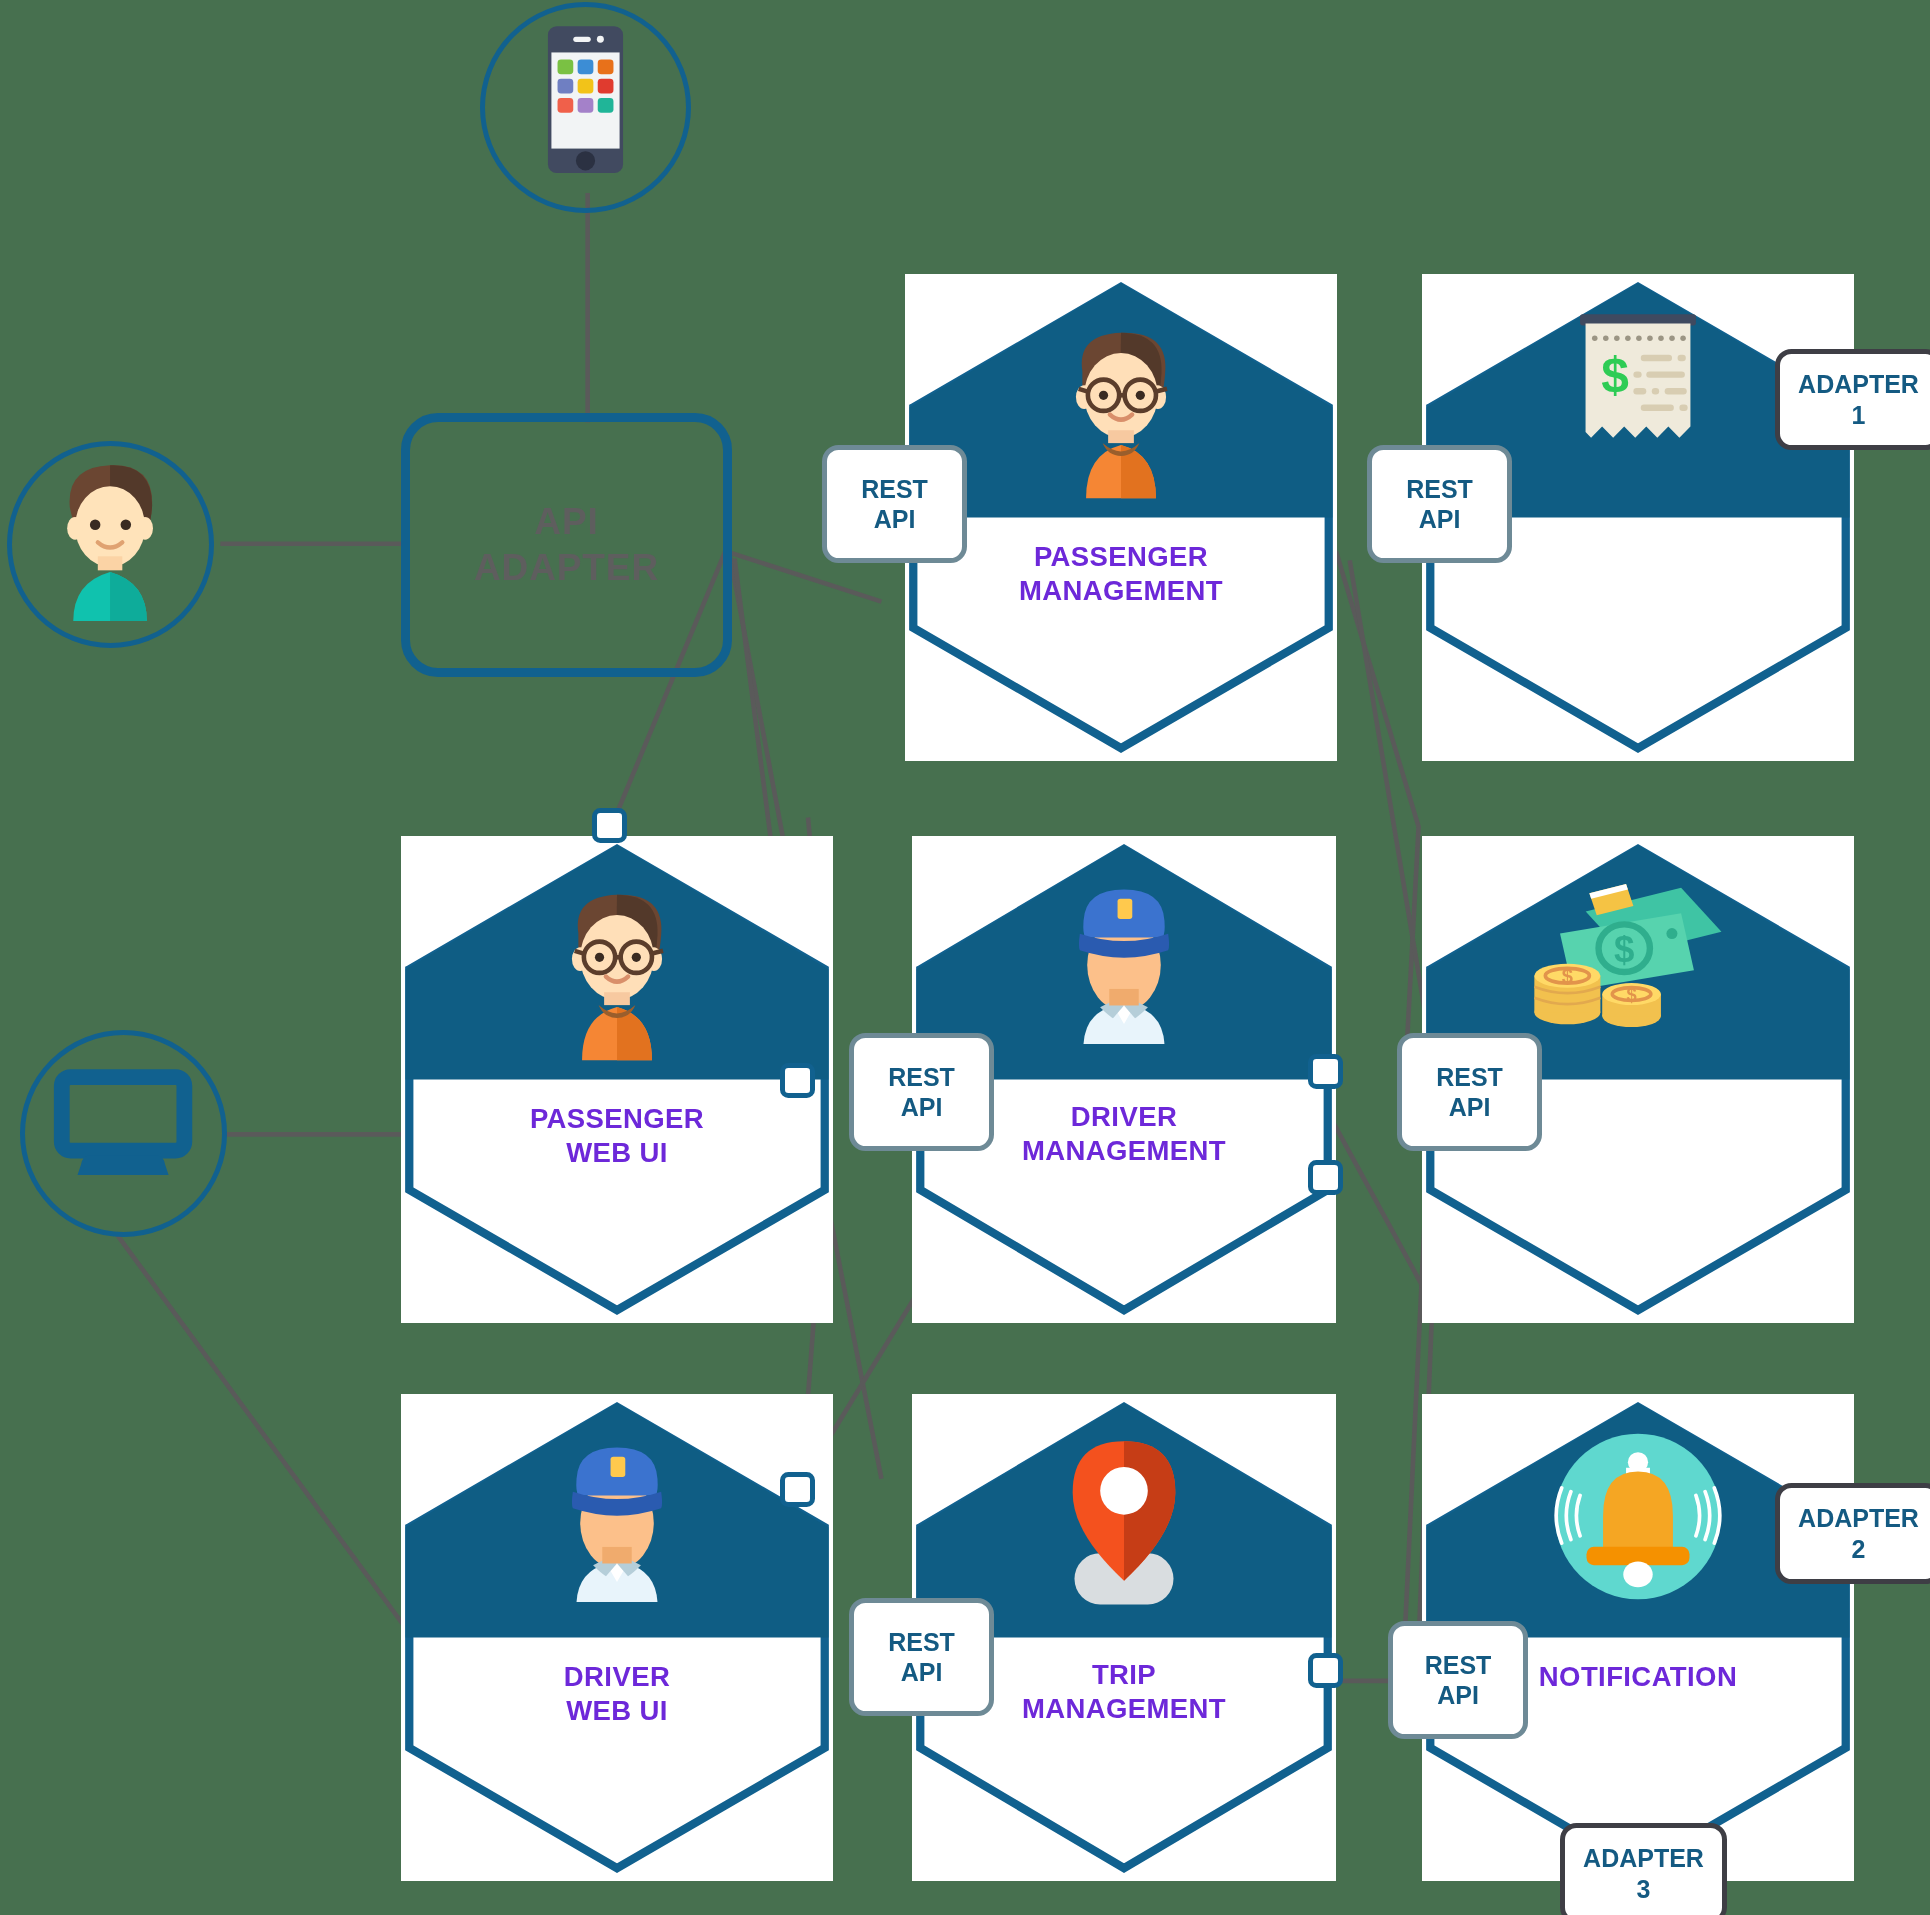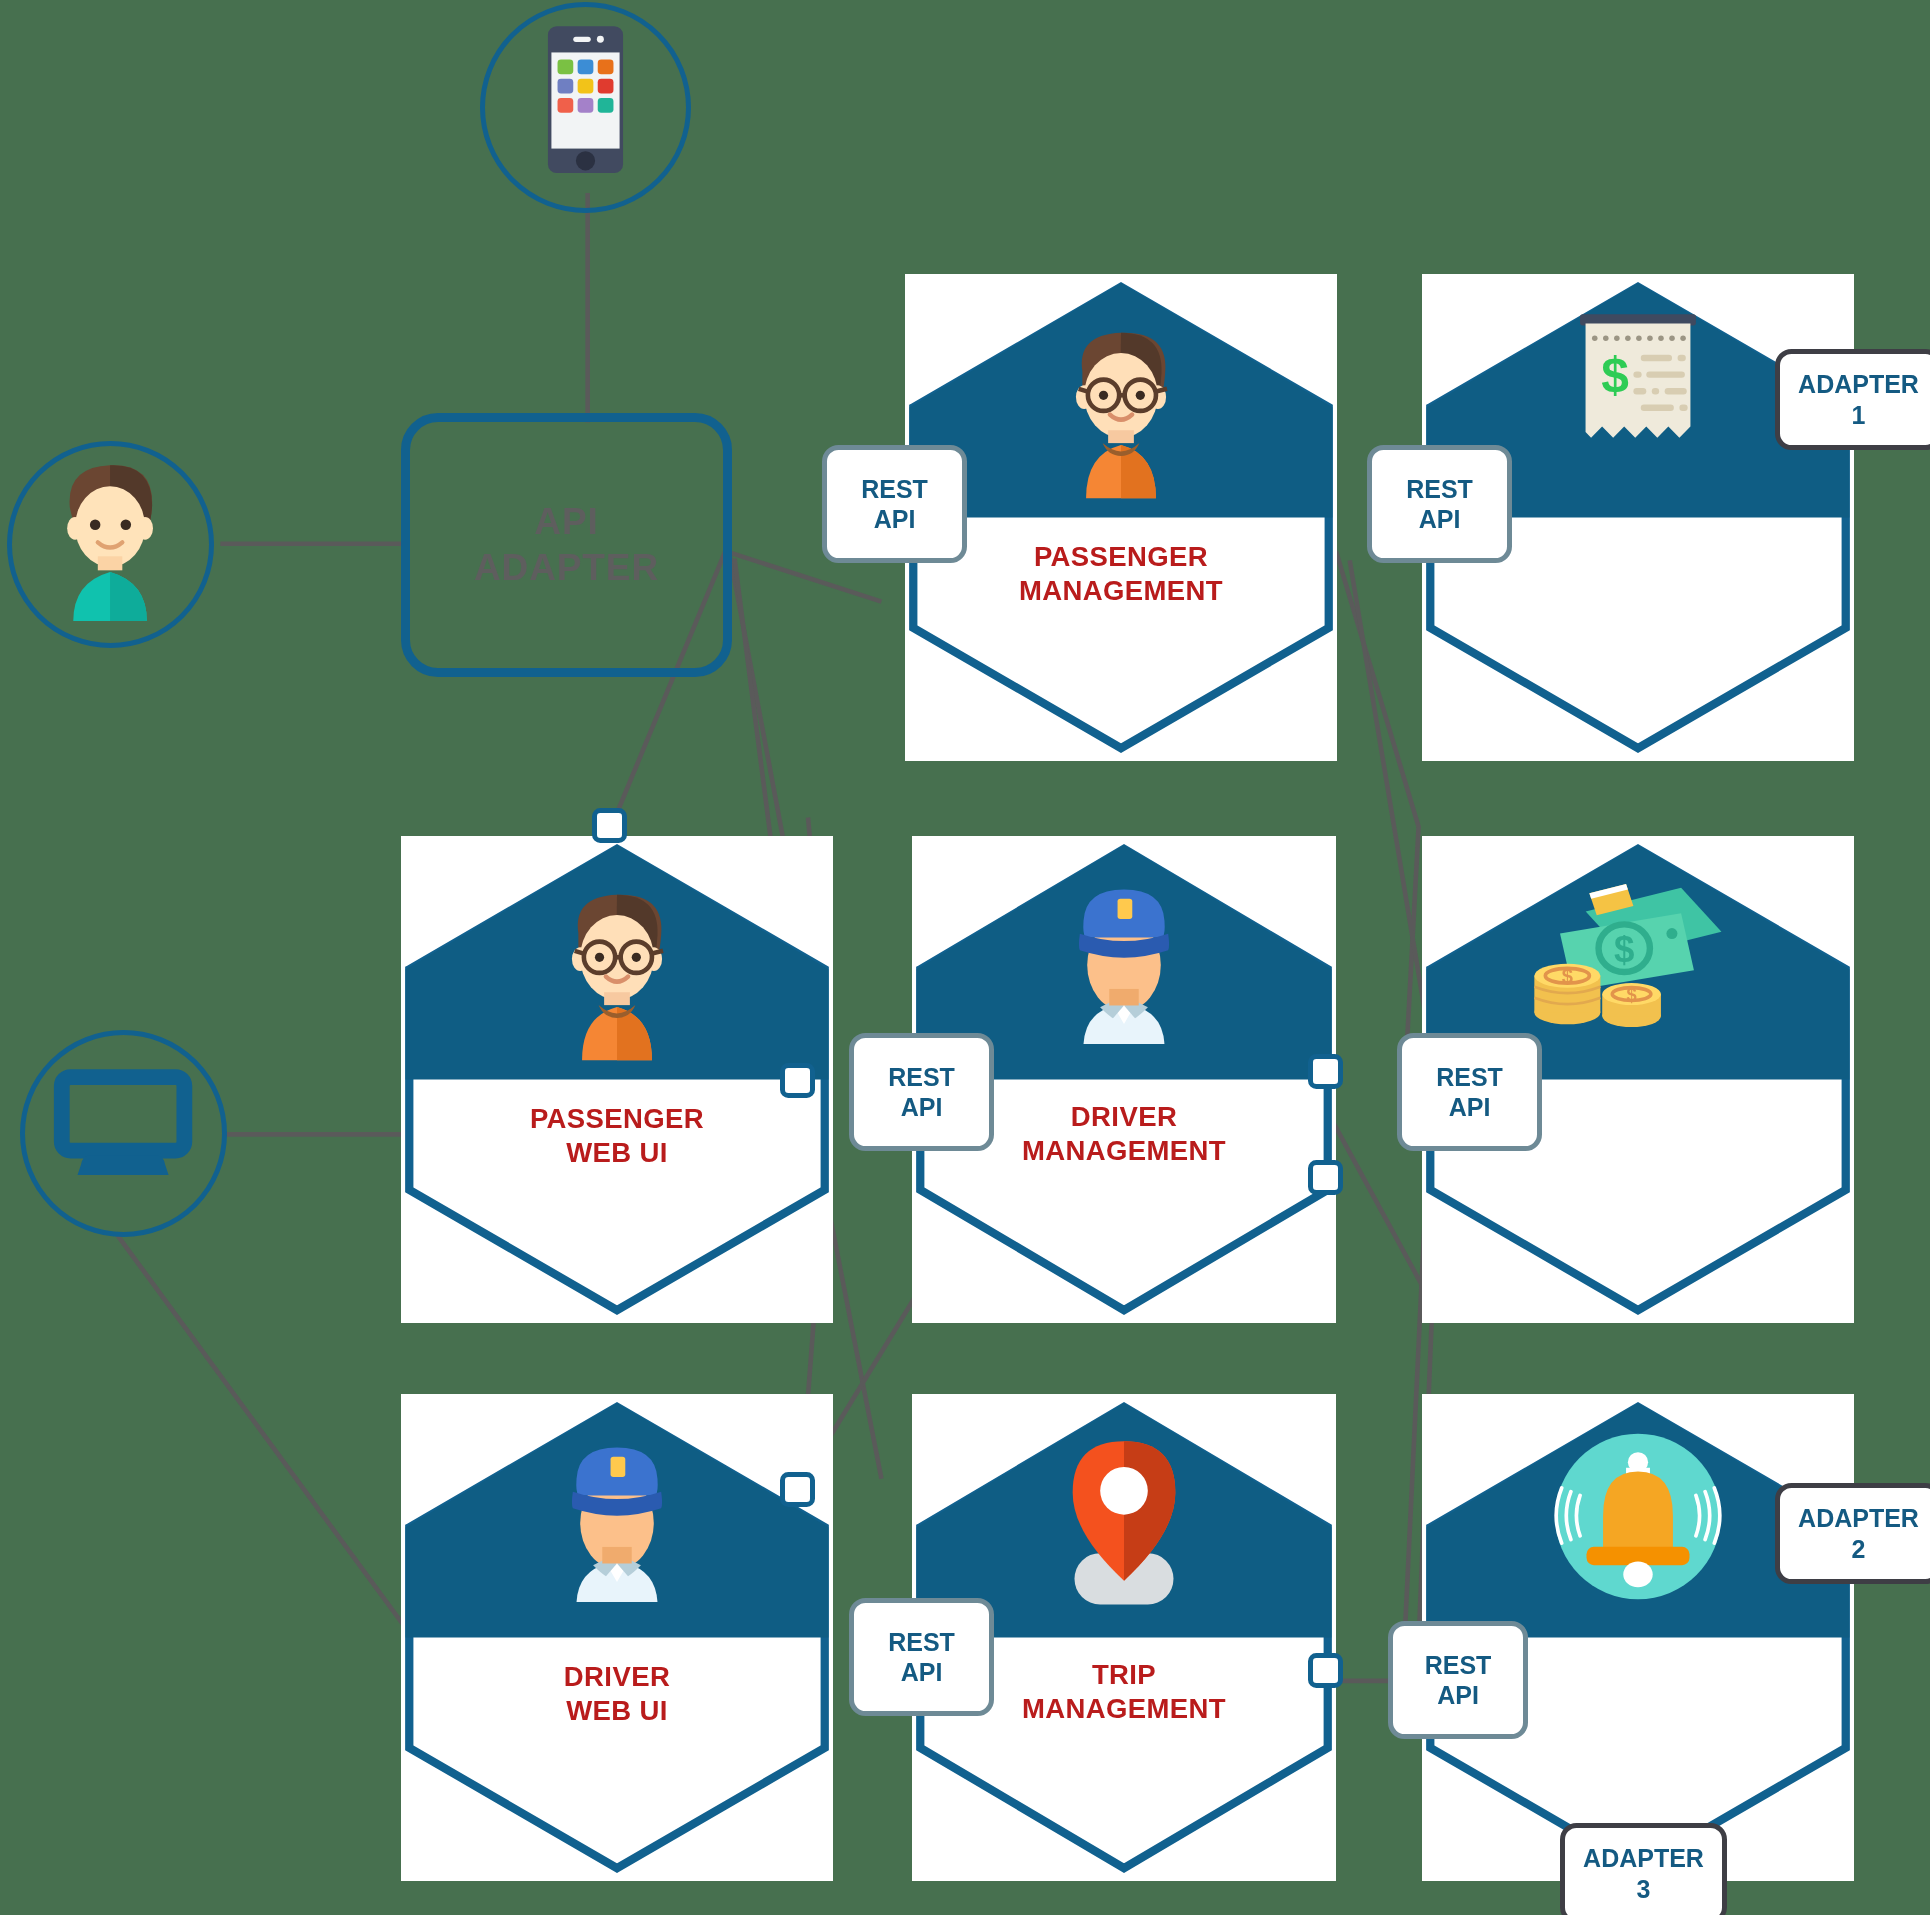--- a/index.html
+++ b/index.html
@@ -25,21 +25,21 @@
     box-sizing:border-box;
   }
   .card .hexsvg{position:absolute;left:0;top:0;width:100%;height:100%;}
   .card .icon{
     position:absolute;left:50%;transform:translateX(-50%);
     width:184px;height:184px;
   }
   .card .label{
     position:absolute;left:0;right:0;
     text-align:center;
-    color:#b91c1c;
+    color:#6d28d9;
     font-weight:bold;
     font-size:27.5px;
     line-height:1.25;
     letter-spacing:0.4px;
   }
 
   
   .badge{
     position:absolute;
     background:#fff;
@@ -357,20 +357,23 @@
           <g stroke="#ffffff" stroke-width="4" fill="none" stroke-linecap="round">
             <path d="M30 70 q-8 22 0 44"></path>
               <path d="M20 66 q-10 26 0 52"></path>
               <path d="M10 62 q-12 30 0 60"></path>
             <path d="M156 70 q8 22 0 44"></path>
               <path d="M166 66 q10 26 0 52"></path>
               <path d="M176 62 q12 30 0 60"></path>
           </g>
         </svg>
       </div>
+      <div class="label" style="top:266px;">
+        <span>NOTIFICATION</span>
+      </div>
     </div>
   </div>
 
   <div class="layer" id="ports">
     <div class="port" style="left:592px;top:808px;"></div>
     <div class="port" style="left:780px;top:1063px;"></div>
     <div class="port" style="left:1308px;top:1054px;"></div>
     <div class="port" style="left:1308px;top:1160px;"></div>
     <div class="port" style="left:780px;top:1472px;"></div>
     <div class="port" style="left:1308px;top:1653px;"></div>

